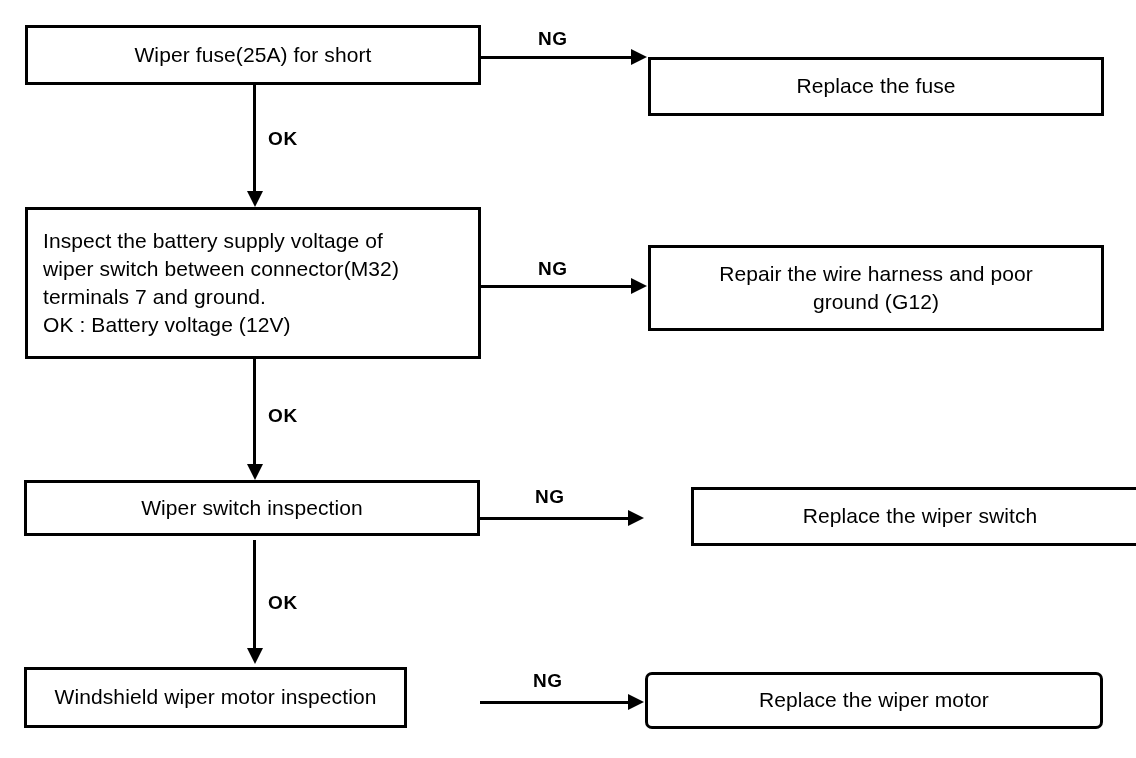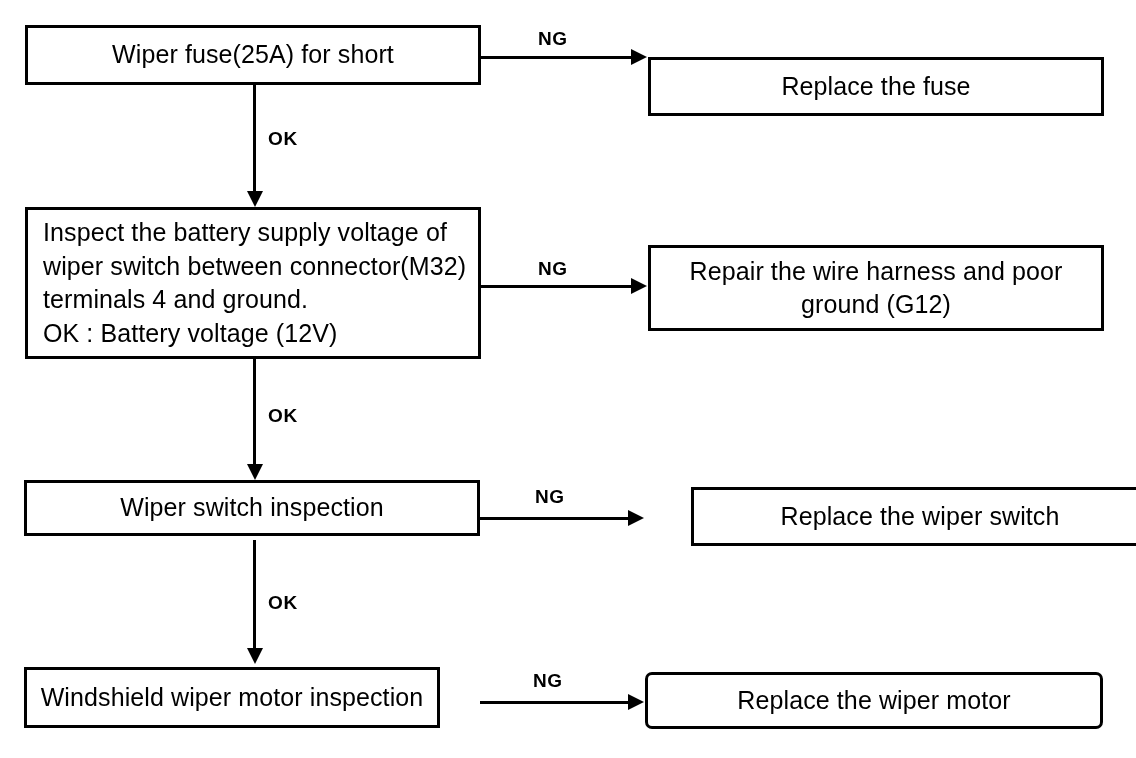--- a/index.html
+++ b/index.html
@@ -18,21 +18,21 @@
   }
 
   
   .box {
     position: absolute;
     box-sizing: border-box;
     border: 3px solid #000000;
     background: #ffffff;
     display: flex;
     align-items: center;
-    font-size: 25px;
+    font-size: 21px;
     line-height: 1.34;
     color: #000000;
     letter-spacing: 0.1px;
   }
   .box.center {
     justify-content: center;
     text-align: center;
   }
   .box.left {
     justify-content: flex-start;
@@ -97,21 +97,21 @@
     <span class="txt">Replace the fuse</span>
   </div>
 
   <div class="vline" style="left:253px; top:85px; height:108px;"></div>
   <div class="arrow-down" style="left:247px; top:191px;"></div>
   <div class="edge-label" style="left:268px; top:128px;">OK</div>
 
   <div class="box left" style="left:25px; top:207px; width:456px; height:152px;">
     <span class="txt">Inspect the battery supply voltage of
 wiper switch between connector(M32)
-terminals 4 and ground.
+terminals 7 and ground.
 OK : Battery voltage (12V)</span>
   </div>
 
   <div class="hline" style="left:481px; top:285px; width:153px;"></div>
   <div class="arrow-right" style="left:631px; top:278px;"></div>
   <div class="edge-label" style="left:538px; top:258px;">NG</div>
 
   <div class="box center" style="left:648px; top:245px; width:456px; height:86px;">
     <span class="txt">Repair the wire harness and poor
 ground (G12)</span>
@@ -130,21 +130,21 @@
   <div class="edge-label" style="left:535px; top:486px;">NG</div>
 
   <div class="box center" style="left:645px; top:487px; width:458px; height:59px;margin-left:46px;">
     <span class="txt">Replace the wiper switch</span>
   </div>
 
   <div class="vline" style="left:253px; top:540px; height:110px;"></div>
   <div class="arrow-down" style="left:247px; top:648px;"></div>
   <div class="edge-label" style="left:268px; top:592px;">OK</div>
 
-  <div class="box center" style="left:24px; top:667px; width:416px; height:61px;">
+  <div class="box center" style="left:24px; top:667px; width:383px; height:61px;">
     <span class="txt">Windshield wiper motor inspection</span>
   </div>
 
   <div class="hline" style="left:480px; top:701px; width:151px;"></div>
   <div class="arrow-right" style="left:628px; top:694px;"></div>
   <div class="edge-label" style="left:533px; top:670px;">NG</div>
 
   <div class="box center" style="left:645px; top:672px; width:458px; height:57px;border-radius:7px;">
     <span class="txt">Replace the wiper motor</span>
   </div>

